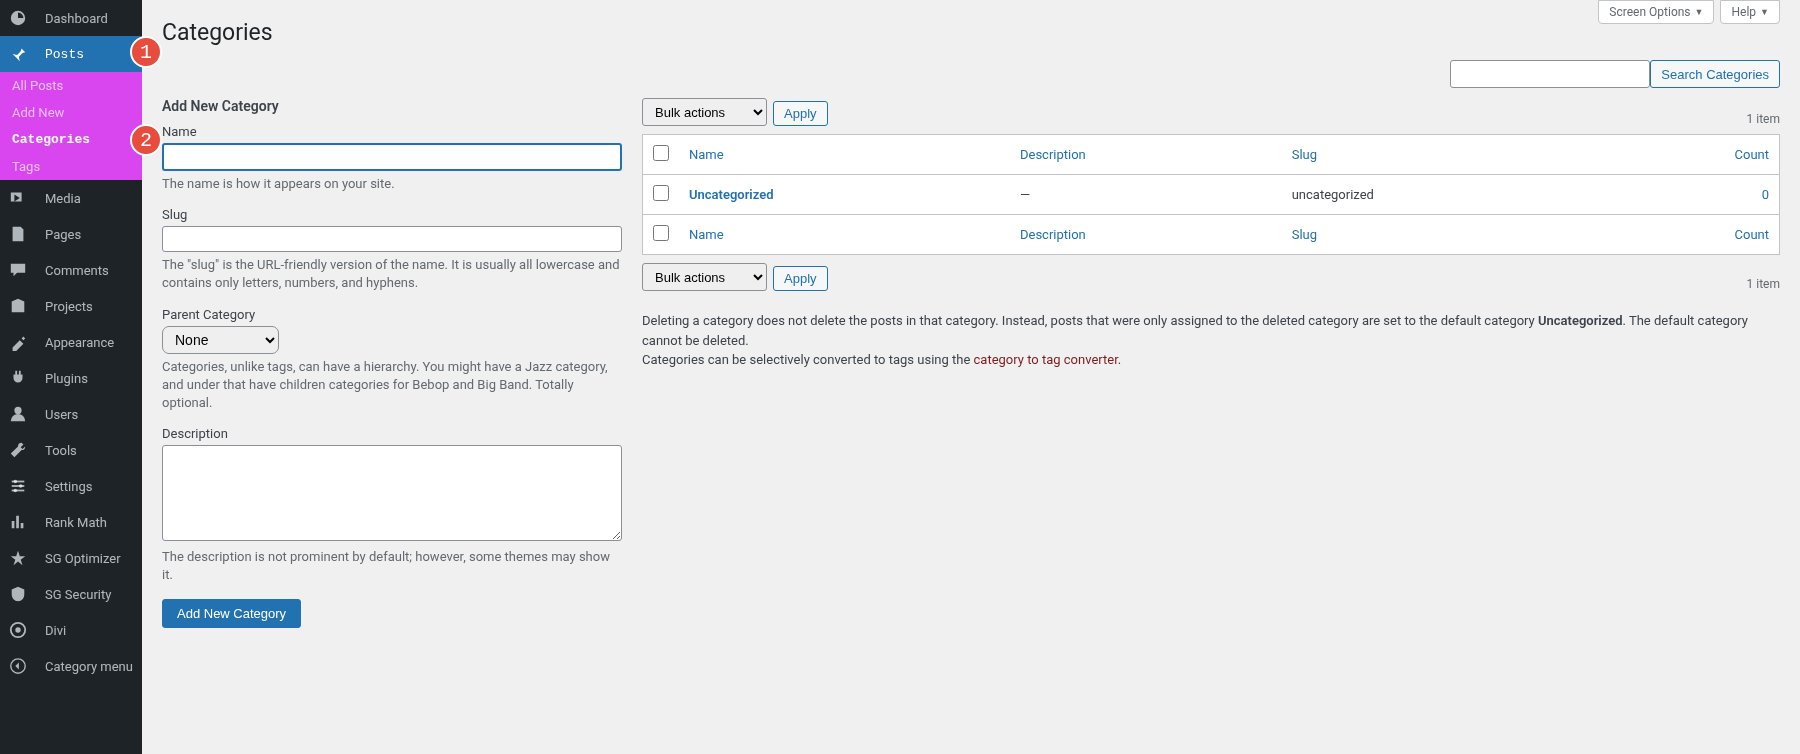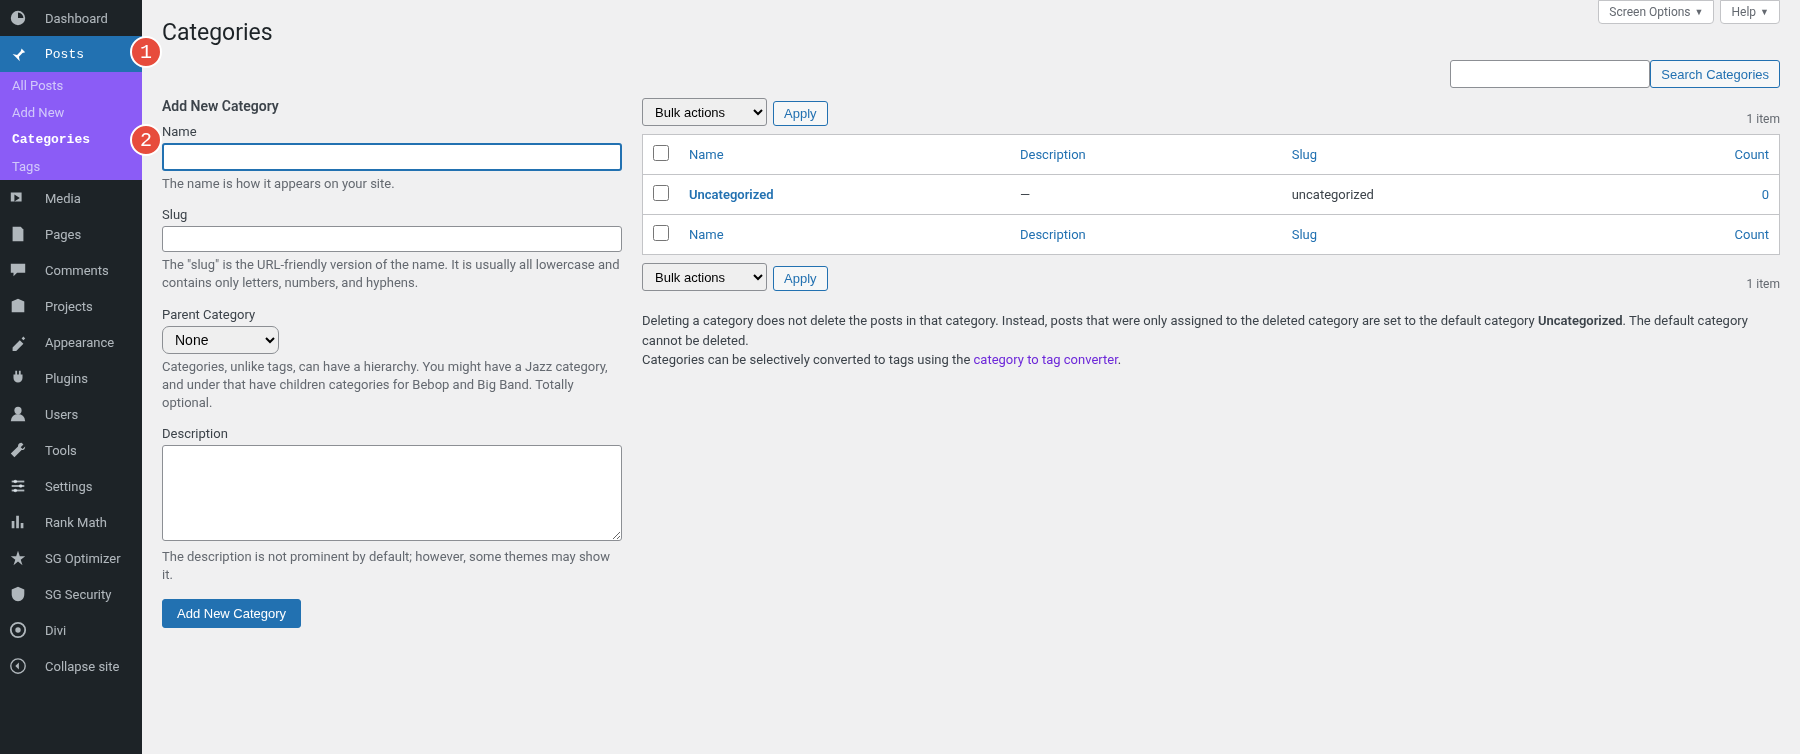--- a/index.html
+++ b/index.html
@@ -4,21 +4,21 @@
 <style>
 * { margin: 0; padding: 0; box-sizing: border-box; }
 body { font-family: -apple-system, BlinkMacSystemFont, "Segoe UI", Roboto, sans-serif; font-size: 13px; color: #3c434a; background: #f0f0f1; display: flex; min-height: 754px; }
 
 
 .sidebar { width: 142px; background: #1d2327; color: #f0f0f1; font-size: 13px; position: relative; }
 .menu-item { display: flex; align-items: center; padding: 8px 8px; cursor: pointer; color: rgba(240,246,252,0.7); gap: 11px; }
 .menu-item .icon { width: 20px; height: 20px; display: inline-flex; align-items: center; justify-content: center; margin-right: 6px; }
 .menu-item.active { background: #2271b1; color: #fff; }
 .menu-item.active::after { content: ''; position: absolute; right: -8px; width: 0; height: 0; border-top: 8px solid transparent; border-bottom: 8px solid transparent; border-right: 8px solid #f0f0f1; transform: translateY(0); }
-.sub-menu { background: #8b5cf6; }
+.sub-menu { background: #d946ef; }
 .sub-item { padding: 6px 12px; font-size: 13px; color: rgba(240,246,252,0.7); cursor: pointer; }
 .sub-item.current { color: #fff; font-weight: 600; }
 .badge { position: absolute; right: -20px; width: 32px; height: 32px; border-radius: 50%; background: #e74c3c; color: #fff; font-size: 20px; font-weight: 400; display: flex; align-items: center; justify-content: center; border: 2px solid #fff; z-index: 10; }
 .posts-row { position: relative; font-family: Liberation Mono, monospace; }
 
 
 .main { flex: 1; padding: 10px 20px; position: relative; }
 .top-right { position: absolute; top: 0; right: 20px; display: flex; gap: 6px; border-radius: 9px; }
 .tab-btn { background: #fff; border: 1px solid #c3c4c7; border-radius: 0 0 4px 4px; padding: 4px 10px; font-size: 12px; color: #646970; cursor: pointer; display: inline-flex; align-items: center; gap: 4px; }
 h1 { font-size: 23px; font-weight: 400; color: #1d2327; padding: 9px 0 4px; }
@@ -49,21 +49,21 @@
 .wp-table thead th, .wp-table tfoot th { color: #2271b1; cursor: pointer; }
 .wp-table thead th:first-child, .wp-table tfoot th:first-child { width: 30px; }
 .wp-table tbody td a { color: #2271b1; font-weight: 600; text-decoration: none; }
 .wp-table tbody tr { border-top: 1px solid #c3c4c7; border-bottom: 1px solid #c3c4c7; }
 .wp-table th:last-child, .wp-table td:last-child { text-align: right; }
 .wp-table td:last-child a { color: #2271b1; font-weight: 400; }
 .wp-table input[type="checkbox"] { width: 16px; height: 16px; }
 
 .notes { margin-top: 20px; font-size: 13px; color: #3c434a; line-height: 1.5; }
 .notes strong { font-weight: 600; }
-.notes a { color: #6d28d9; text-decoration: none; }
+.notes a { color: #7f1d1d; text-decoration: none; }
 
 .chev { font-size: 9px; }
 svg { width: 18px; height: 18px; fill: currentColor; }
 </style>
 </head>
 <body>
 
 <div class="sidebar">
   <div class="menu-item">
     <span class="icon">
@@ -204,21 +204,21 @@
       </span>
     <span>Divi</span>
   </div>
   <div class="menu-item">
     <span class="icon">
         <svg viewBox="0 0 20 20">
           <circle cx="10" cy="10" r="8" fill="none" stroke="currentColor" stroke-width="1.5"></circle>
           <path d="M11 6l-4 4 4 4"></path>
         </svg>
       </span>
-    <span>Collapse site</span>
+    <span>Category menu</span>
   </div>
 </div>
 
 <div class="main">
   <div class="top-right">
     <div class="tab-btn">
         <span>Screen Options</span>
         <span class="chev">▼</span>
       </div>
     <div class="tab-btn">

